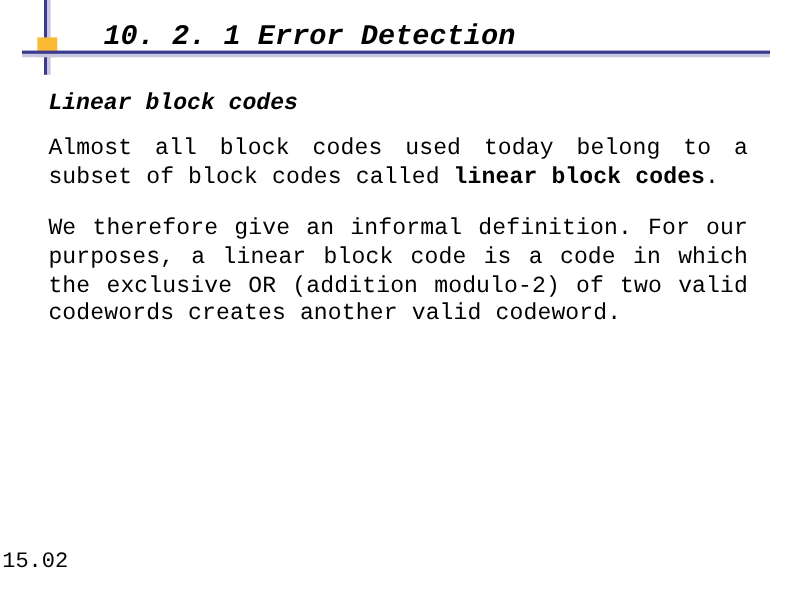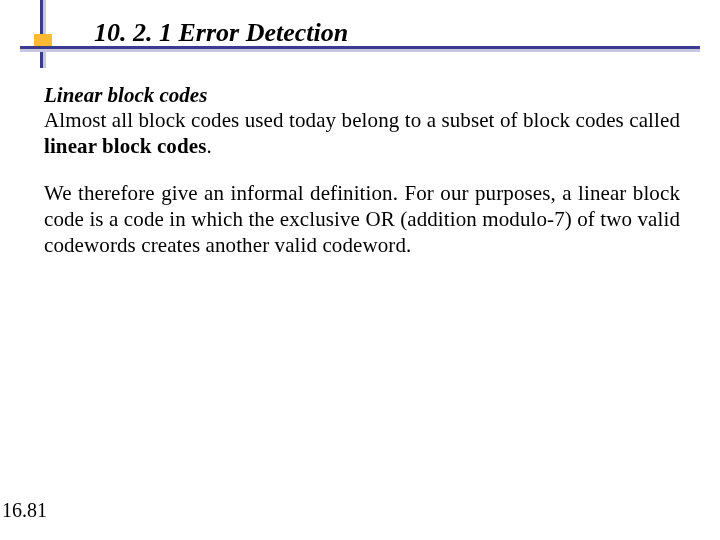--- a/index.html
+++ b/index.html
@@ -1,29 +1,29 @@
 <!DOCTYPE html>
 <html><head>
 <meta charset="utf-8">
 <style>
   * { margin: 0; padding: 0; box-sizing: border-box; }
   html, body { width: 720px; height: 540px; background: #fff; font-family: "Times New Roman", Times, serif; color: #000; }
-  .slide { position: relative; width: 720px; height: 540px; }
+  .slide { position: relative; width: 720px; height: 540px; font-family: Liberation Mono, monospace; }
   .title-row { position: absolute; top: 10px; left: 0; width: 720px; height: 42px; }
   .bullet-box { position: absolute; top: 24px; left: 34px; width: 18px; height: 18px; background: #fbba33; }
   .title-text { position: absolute; top: 8px; left: 94px; font-style: italic; font-weight: bold; font-size: 26px; color: #000; }
   .rule-dark { position: absolute; top: 46px; left: 20px; width: 680px; height: 3px; background: #3a3a8f; }
   .rule-light { position: absolute; top: 49px; left: 20px; width: 680px; height: 3px; background: #c7c7e0; }
   .stem-dark { position: absolute; top: 0; left: 40px; width: 3px; height: 68px; background: #3a3a8f; }
   .stem-light { position: absolute; top: 0; left: 43px; width: 3px; height: 68px; background: #c7c7e0; }
   .body { position: absolute; top: 82px; left: 44px; width: 636px; }
   .sub { font-style: italic; font-weight: bold; font-size: 21px; line-height: 1.25; }
   .para { font-size: 21px; line-height: 1.22; text-align: justify; letter-spacing: 0.1px; }
   .para + .para { margin-top: 22px; }
-  .sub + .para { margin-top: 0; }
+  .sub + .para { margin-top: 15px; }
   .page-num { position: absolute; left: 2px; bottom: 18px; font-size: 20px; }
   b { font-weight: bold; }
 </style>
 </head>
 <body>
 <div class="slide">
 
   <div class="stem-dark"></div>
   <div class="stem-light"></div>
 
@@ -34,17 +34,17 @@
 
   <div class="rule-dark"></div>
   <div class="rule-light"></div>
 
   <div class="body">
     <div class="sub">Linear block codes</div>
     <div class="para">
       <span>Almost all block codes used today belong to a subset of block codes called </span>
       <b>linear block codes</b><span>.</span>
     </div>
-    <div class="para">We therefore give an informal definition. For our purposes, a linear block code is a code in which the exclusive OR (addition modulo-7) of two valid codewords creates another valid codeword.</div>
+    <div class="para">We therefore give an informal definition. For our purposes, a linear block code is a code in which the exclusive OR (addition modulo-2) of two valid codewords creates another valid codeword.</div>
   </div>
 
-  <div class="page-num">16.81</div>
+  <div class="page-num">15.02</div>
 </div>
 
 </body></html>

